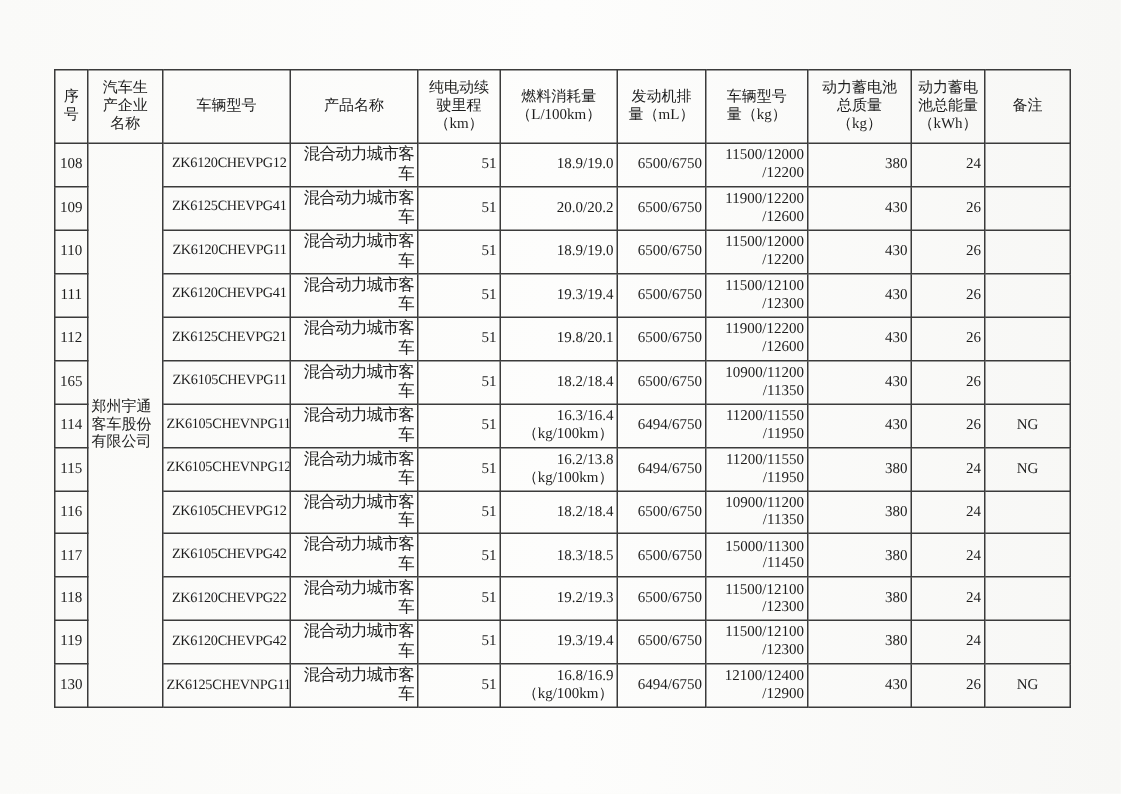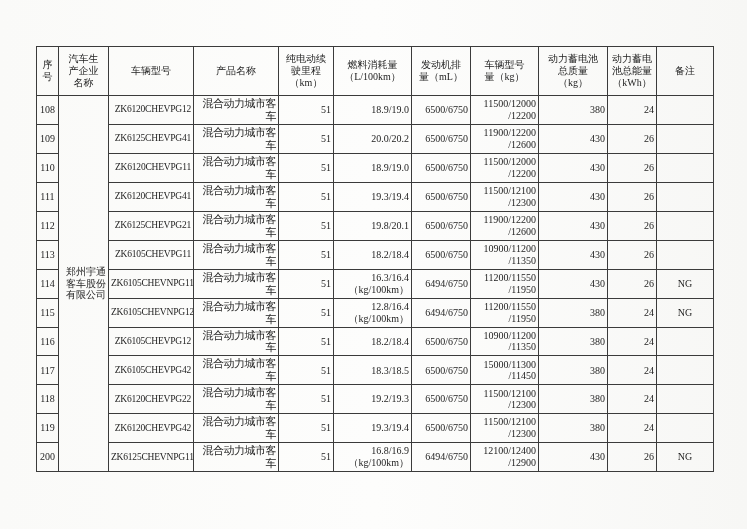--- a/index.html
+++ b/index.html
@@ -36,21 +36,21 @@
   th{font-size:10px;text-align:center;}
   td{font-size:10px;}
   .c-center{text-align:center;}
   .c-model{text-align:right;font-size:9.5px;letter-spacing:-0.2px;}
   .c-product{text-align:right;font-size:11px;letter-spacing:-0.5px;}
   .c-num{text-align:right;font-size:10px;}
   .pr4{padding-right:4px;}
   .pr5{padding-right:5px;}
   .pr9{padding-right:9px;}
   .pr14{padding-right:14px;}
-  .mfr{text-align:right;font-size:10px;line-height:1.5;}
+  .mfr{text-align:left;font-size:10px;line-height:1.5;}
   .page-number{
     position:absolute;left:0;top:468px;width:727px;
     text-align:center;font-size:9px;color:#4a4a4a;
     font-family:"Liberation Serif","DejaVu Serif",serif;
   }
 </style>
 </head>
 <body>
 
 <div class="page">
@@ -159,21 +159,21 @@
           <td class="c-num pr4">51</td>
           <td class="c-num pr4">19.8/20.1</td>
           <td class="c-num pr5">6500/6750</td>
           <td class="c-num pr9">11900/12200
 /12600</td>
           <td class="c-num pr14">430</td>
           <td class="c-num pr9">26</td>
           <td class="c-center"></td>
         </tr>
         <tr>
-          <td class="c-center">113</td>
+          <td class="c-center">165</td>
           <td class="c-model">ZK6105CHEVPG11</td>
           <td class="c-product">混合动力城市客车</td>
           <td class="c-num pr4">51</td>
           <td class="c-num pr4">18.2/18.4</td>
           <td class="c-num pr5">6500/6750</td>
           <td class="c-num pr9">10900/11200
 /11350</td>
           <td class="c-num pr14">430</td>
           <td class="c-num pr9">26</td>
           <td class="c-center"></td>
@@ -190,21 +190,21 @@
 /11950</td>
           <td class="c-num pr14">430</td>
           <td class="c-num pr9">26</td>
           <td class="c-center">NG</td>
         </tr>
         <tr>
           <td class="c-center">115</td>
           <td class="c-model">ZK6105CHEVNPG12</td>
           <td class="c-product">混合动力城市客车</td>
           <td class="c-num pr4">51</td>
-          <td class="c-num pr4">12.8/16.4
+          <td class="c-num pr4">16.2/13.8
 （kg/100km）</td>
           <td class="c-num pr5">6494/6750</td>
           <td class="c-num pr9">11200/11550
 /11950</td>
           <td class="c-num pr14">380</td>
           <td class="c-num pr9">24</td>
           <td class="c-center">NG</td>
         </tr>
         <tr>
           <td class="c-center">116</td>
@@ -252,21 +252,21 @@
           <td class="c-num pr4">51</td>
           <td class="c-num pr4">19.3/19.4</td>
           <td class="c-num pr5">6500/6750</td>
           <td class="c-num pr9">11500/12100
 /12300</td>
           <td class="c-num pr14">380</td>
           <td class="c-num pr9">24</td>
           <td class="c-center"></td>
         </tr>
         <tr>
-          <td class="c-center">200</td>
+          <td class="c-center">130</td>
           <td class="c-model">ZK6125CHEVNPG11</td>
           <td class="c-product">混合动力城市客车</td>
           <td class="c-num pr4">51</td>
           <td class="c-num pr4">16.8/16.9
 （kg/100km）</td>
           <td class="c-num pr5">6494/6750</td>
           <td class="c-num pr9">12100/12400
 /12900</td>
           <td class="c-num pr14">430</td>
           <td class="c-num pr9">26</td>

